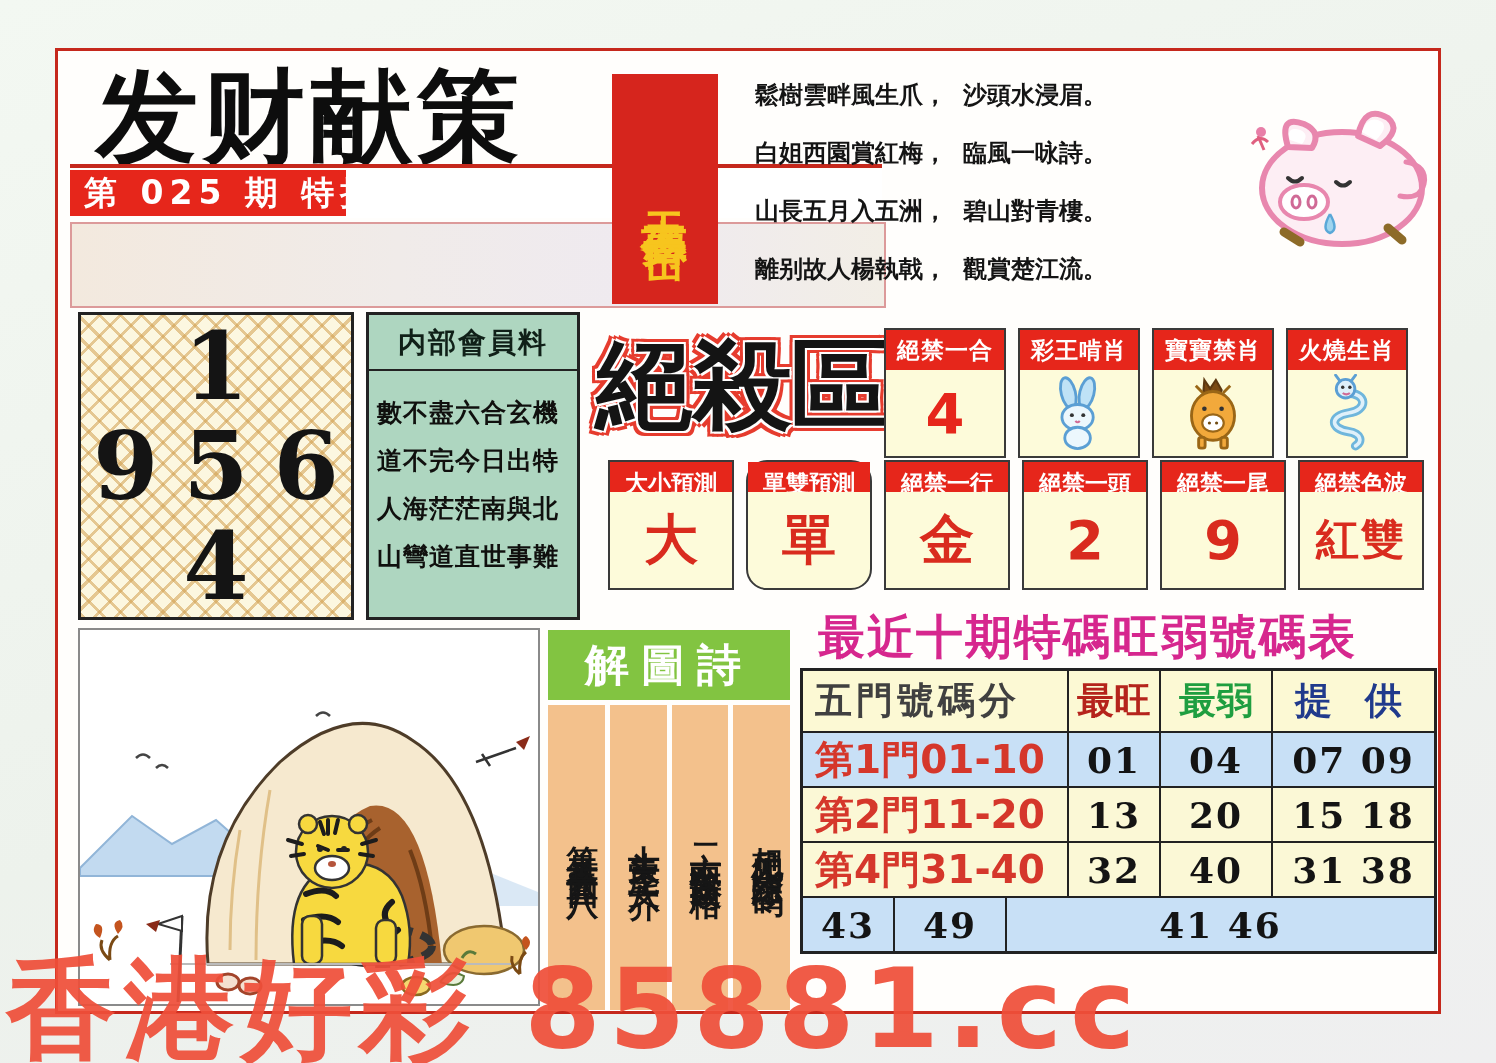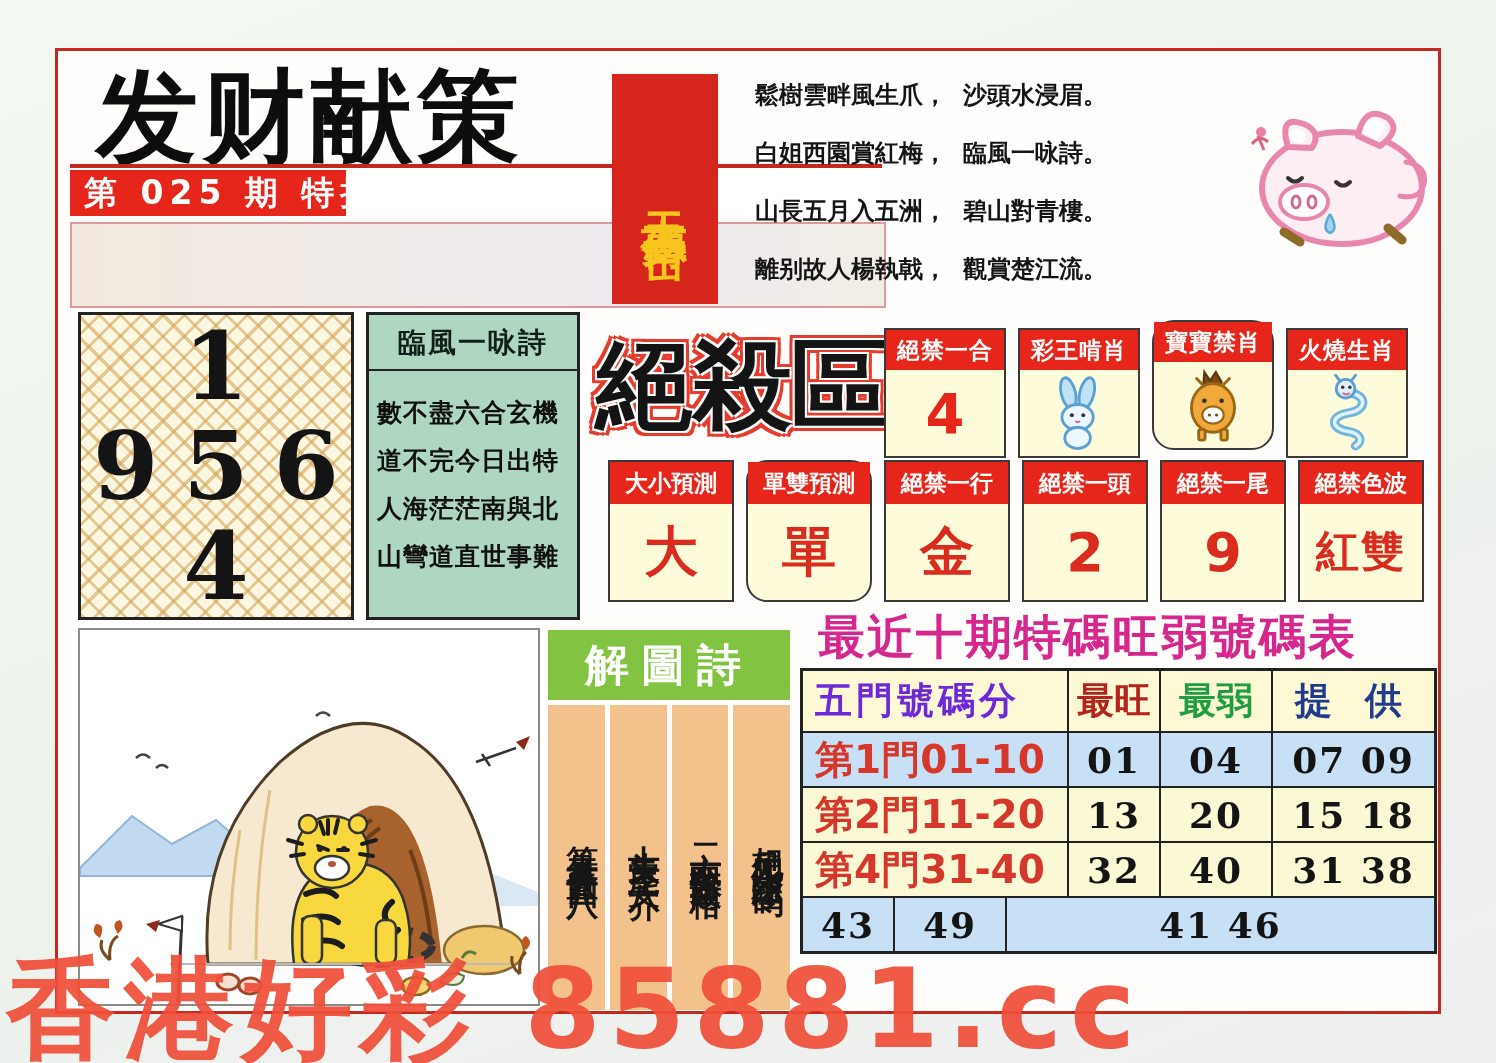--- a/index.html
+++ b/index.html
@@ -44,21 +44,21 @@
   
   .kill-title{left:596px;top:320px;font-size:99px;font-weight:900;color:#141414;letter-spacing:-2px;white-space:nowrap;
       text-shadow:2px 2px 0 #fff,-2px -2px 0 #fff,2px -2px 0 #fff,-2px 2px 0 #fff,
                   5px 5px 0 #e63c2e,-5px -5px 0 #e63c2e,5px -5px 0 #e63c2e,-5px 5px 0 #e63c2e,
                   5px 0 0 #e63c2e,-5px 0 0 #e63c2e,0 5px 0 #e63c2e,0 -5px 0 #e63c2e;}
   .zbox{width:122px;border:2px solid #3a3a3a;background:#fdfbda;box-sizing:border-box;}
   .zbox .zhead{height:40px;background:#e6261b;color:#fff;font-size:23px;font-weight:bold;text-align:center;line-height:40px;letter-spacing:1px;white-space:nowrap;overflow:hidden;}
   .zbox .zbody{height:86px;display:flex;align-items:center;justify-content:center;}
   .zbox .zval{color:#e6261b;font-size:56px;font-weight:bold;}
   .pbox{width:126px;border:2px solid #3a3a3a;background:#fdfbda;box-sizing:border-box;}
-  .pbox .zhead{height:42px;background:#e6261b;color:#fff;font-size:23px;font-weight:bold;text-align:center;line-height:42px;white-space:nowrap;overflow:hidden;}
+  .pbox .zhead{height:30px;background:#e6261b;color:#fff;font-size:23px;font-weight:bold;text-align:center;line-height:42px;white-space:nowrap;overflow:hidden;}
   .pbox .zbody{height:96px;display:flex;align-items:center;justify-content:center;}
   .pbox .zval{color:#d92b1e;font-size:54px;font-weight:bold;white-space:nowrap;}
   .pbox .zval.small{font-size:43px;letter-spacing:2px;}
 
   
   .pic-box{left:78px;top:628px;width:462px;height:378px;border:2px solid #8a8a8a;background:#fff;box-sizing:border-box;overflow:hidden;}
   .jietu{left:548px;top:630px;width:242px;height:380px;}
   .jietu-head{height:70px;background:#82c441;color:#fff;font-size:44px;font-weight:bold;text-align:center;line-height:70px;letter-spacing:12px;}
   .jietu-cols{display:flex;gap:5px;padding-top:5px;height:305px;}
   .jietu-col{flex:1;background:#f3c18c;writing-mode:vertical-rl;text-orientation:upright;
@@ -72,21 +72,21 @@
   .hc-row:last-child{border-bottom:none;}
   .hc-row.head{height:60px;background:#fcf9d4;}
   .hc-cell{border-right:2px solid #222;display:flex;align-items:center;justify-content:center;box-sizing:border-box;
            font-family:"DejaVu Serif",serif;font-weight:bold;}
   .hc-cell:last-child{border-right:none;}
   .c-door{width:266px;justify-content:flex-start;padding-left:12px;}
   .c-hot{width:92px;}
   .c-cold{width:112px;}
   .c-offer{flex:1;}
   .head .hc-cell{font-size:37px;}
-  .head .c-door{color:#6d28d9;letter-spacing:4px;}
+  .head .c-door{color:#404040;letter-spacing:4px;}
   .head .c-hot{color:#b5241c;}
   .head .c-cold{color:#1f9e40;}
   .head .c-offer{color:#203a8c;letter-spacing:10px;}
   .r-blue{background:#c8e0f6;}
   .r-yellow{background:#fbf8d6;}
   .door-label{color:#d5372b;font-size:39px;font-weight:bold;font-family:"DejaVu Sans",sans-serif;white-space:nowrap;}
   .num-val{color:#141414;font-size:36px;letter-spacing:2px;white-space:nowrap;}
 
   
   .watermark{left:6px;top:936px;font-size:110px;font-weight:900;color:#ef4f3a;opacity:.93;letter-spacing:8px;white-space:nowrap;z-index:40;}
@@ -153,21 +153,21 @@
       <span>9</span>
       <span>5</span>
       <span>6</span>
     </div>
     <div class="num-row" style="padding-bottom:8px;">
         <span>4</span>
       </div>
   </div>
 
   <div class="abs member-box">
-    <div class="member-title">臨風一咏詩</div>
+    <div class="member-title">内部會員料</div>
     <div class="member-lines">
       <div class="member-line">數不盡六合玄機</div>
       <div class="member-line">道不完今日出特</div>
       <div class="member-line">人海茫茫南與北</div>
       <div class="member-line">山彎道直世事難</div>
     </div>
   </div>
 
   <div class="abs kill-title">絕殺區</div>
 
@@ -188,21 +188,21 @@
         <g stroke="#5b9fd4" stroke-width="4" fill="#ecf7fd">
           <ellipse cx="43" cy="58" rx="22" ry="18"></ellipse>
           <ellipse cx="43" cy="87" rx="18" ry="15"></ellipse>
         </g>
         <circle cx="35" cy="55" r="2.8" fill="#333"></circle>
           <circle cx="51" cy="55" r="2.8" fill="#333"></circle>
         <path d="M40 63 q3 4 6 0" stroke="#d06a96" stroke-width="3" fill="none"></path>
       </svg>
     </div>
   </div>
-  <div class="abs zbox" style="left:1152px;top:320px;border-radius:22px;">
+  <div class="abs zbox" style="left:1152px;top:328px;">
     <div class="zhead">寶寶禁肖</div>
     <div class="zbody">
       <svg width="66" height="76" viewBox="0 0 92 104">
         <path d="M34 6 l8 12 l8 -12 l8 14 l-4 10 l-22 0 Z" fill="#7a4a14" stroke="#5c3810" stroke-width="3"></path>
         <g stroke="#9a6616" stroke-width="4" fill="#f2a93b">
           <path d="M22 14 l10 10 M70 14 l-10 10" fill="none"></path>
           <ellipse cx="46" cy="56" rx="30" ry="34"></ellipse>
           <rect x="26" y="86" width="9" height="15" rx="3"></rect>
           <rect x="57" y="86" width="9" height="15" rx="3"></rect>
         </g>

